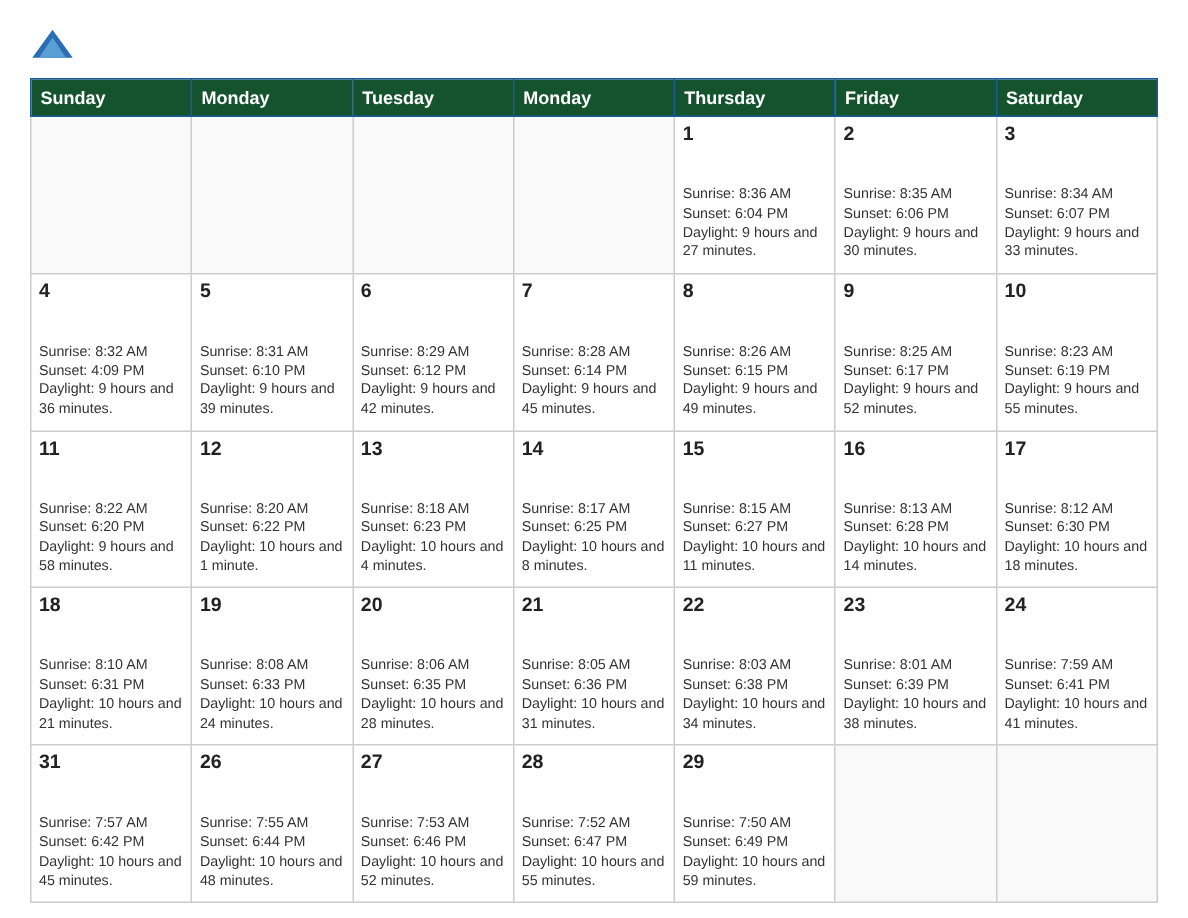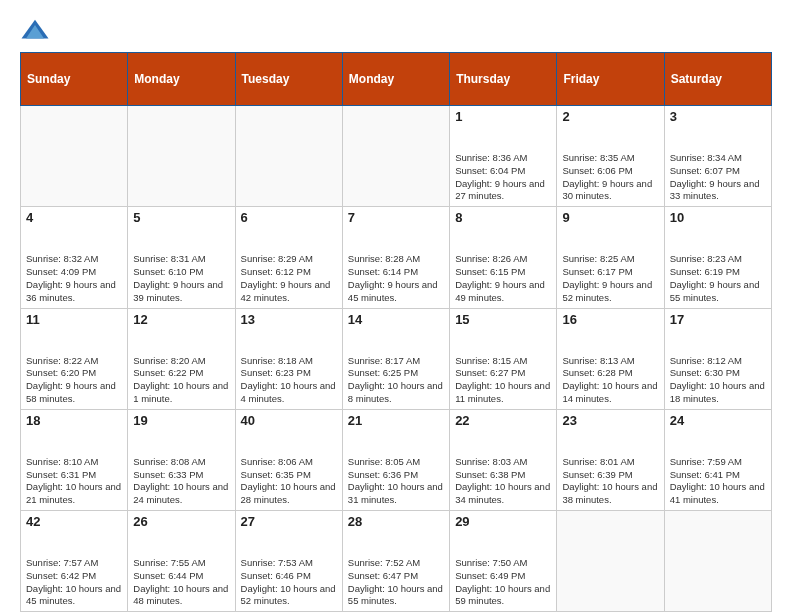--- a/index.html
+++ b/index.html
@@ -60,25 +60,25 @@
       font-size: 14px;
       color: #555;
       margin-top: 2px;
     }
     .calendar {
       width: 100%;
       border-collapse: collapse;
       flex: 1;
     }
     .calendar th {
-      background-color: #c2410c;
+      background-color: #14532d;
       color: #fff;
       font-size: 12px;
       font-weight: bold;
-      padding: 19px 6px;
+      padding: 5px 6px;
       text-align: left;
       border: 1px solid #1a5a9a;
     }
     .calendar td {
       border: 1px solid #ccc;
       vertical-align: top;
       padding: 3px 5px;
       width: calc(100% / 7);
       height: 82px;
       font-size: 10px;
@@ -258,21 +258,21 @@
 Sunset: 6:31 PM
 Daylight: 10 hours and 21 minutes.</div>
           </td>
           <td>
             <span class="day-number">19</span>
             <div class="day-info">Sunrise: 8:08 AM
 Sunset: 6:33 PM
 Daylight: 10 hours and 24 minutes.</div>
           </td>
           <td>
-            <span class="day-number">40</span>
+            <span class="day-number">20</span>
             <div class="day-info">Sunrise: 8:06 AM
 Sunset: 6:35 PM
 Daylight: 10 hours and 28 minutes.</div>
           </td>
           <td>
             <span class="day-number">21</span>
             <div class="day-info">Sunrise: 8:05 AM
 Sunset: 6:36 PM
 Daylight: 10 hours and 31 minutes.</div>
           </td>
@@ -290,21 +290,21 @@
           </td>
           <td>
             <span class="day-number">24</span>
             <div class="day-info">Sunrise: 7:59 AM
 Sunset: 6:41 PM
 Daylight: 10 hours and 41 minutes.</div>
           </td>
         </tr>
         <tr class="week-row">
           <td>
-            <span class="day-number">42</span>
+            <span class="day-number">31</span>
             <div class="day-info">Sunrise: 7:57 AM
 Sunset: 6:42 PM
 Daylight: 10 hours and 45 minutes.</div>
           </td>
           <td>
             <span class="day-number">26</span>
             <div class="day-info">Sunrise: 7:55 AM
 Sunset: 6:44 PM
 Daylight: 10 hours and 48 minutes.</div>
           </td>

